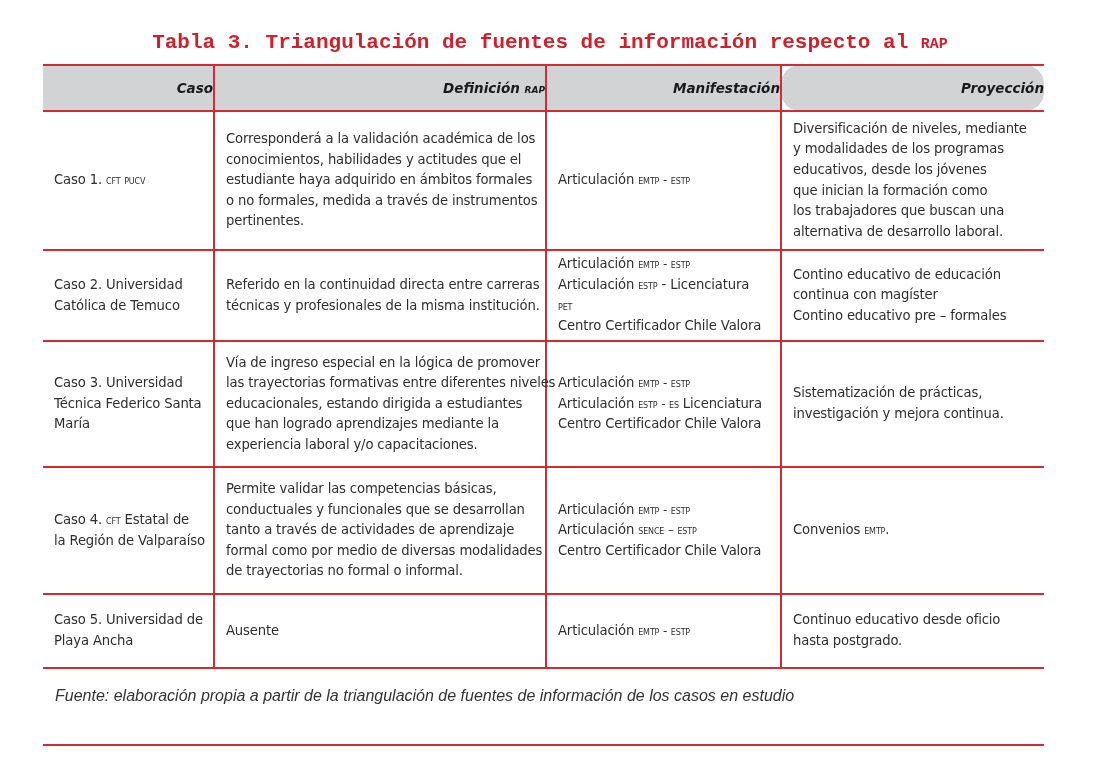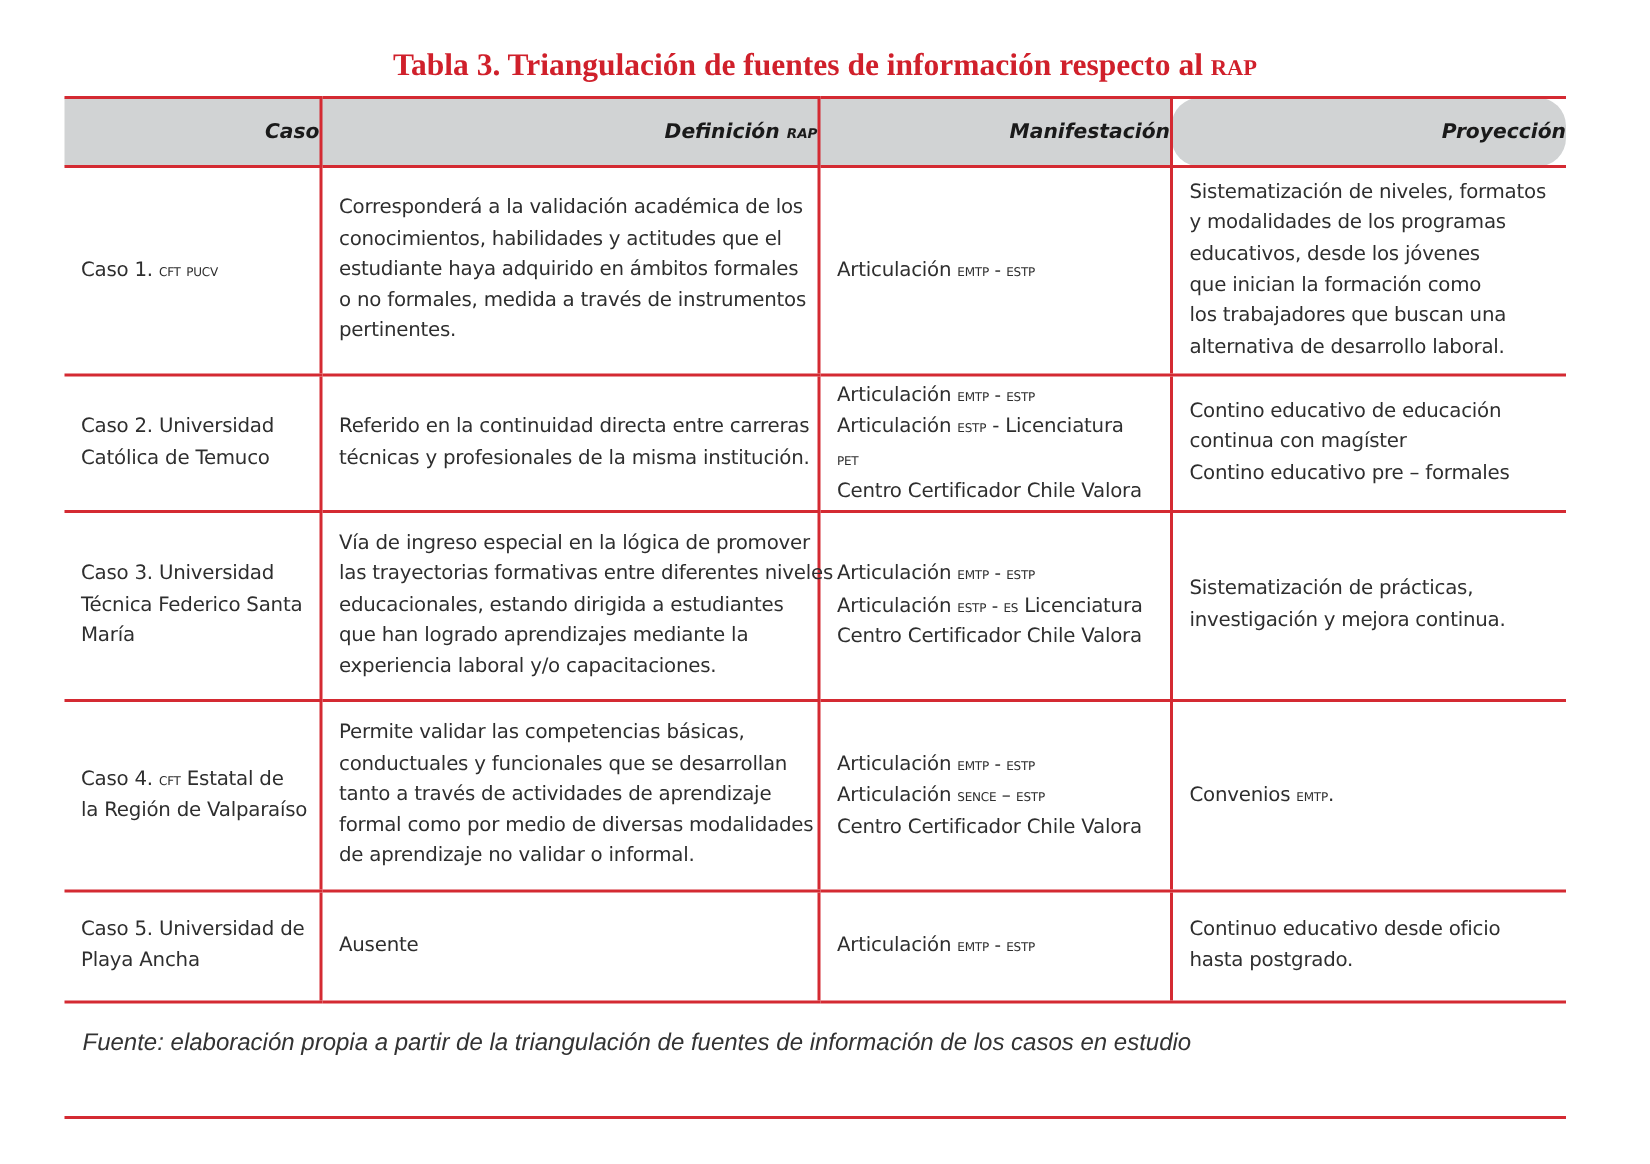--- a/index.html
+++ b/index.html
@@ -1,19 +1,19 @@
 <!DOCTYPE html>
 <html><head>
   <meta charset="utf-8">
   <style>
     html, body { margin: 0; padding: 0; background: #ffffff; }
     body { width: 1100px; height: 776px; position: relative; overflow: hidden;
            font-family: "DejaVu Sans", sans-serif; color: #2b2b2b; }
     .title { position: absolute; top: 30px; left: 0; width: 1100px; text-align: center;
-             font-family: Liberation Serif, serif; font-weight: bold; font-size: 21px;
+             font-family: Liberation Mono, monospace; font-weight: bold; font-size: 21px;
              color: #d0202b; letter-spacing: 0px; }
     .sc { font-variant: small-caps; text-transform: lowercase; }
     .title .sc { font-size: 22px; }
     table { position: absolute; top: 64px; left: 43px; width: 1001px; border-collapse: collapse;
             table-layout: fixed; }
     th, td { border-top: 2px solid #d42a32; border-bottom: 2px solid #d42a32; }
     th + th, td + td { border-left: 2px solid #d42a32; }
     th { background: #d1d3d4; height: 44px; font-family: "DejaVu Sans", sans-serif;
          font-style: italic; font-weight: bold; font-size: 13.5px; color: #1a1a1a; text-align: right;
          padding: 0; }
@@ -58,21 +58,21 @@
           <span class="line">Corresponderá a la validación académica de los</span>
           <span class="line">conocimientos, habilidades y actitudes que el</span>
           <span class="line">estudiante haya adquirido en ámbitos formales</span>
           <span class="line">o no formales, medida a través de instrumentos</span>
           <span class="line">pertinentes.</span>
         </td>
         <td>
           <span class="line"><span>Articulación </span><span class="sc">EMTP - ESTP</span></span>
         </td>
         <td>
-          <span class="line">Sistematización de niveles, formatos</span>
+          <span class="line">Diversificación de niveles, mediante</span>
           <span class="line">y modalidades de los programas</span>
           <span class="line">educativos, desde los jóvenes</span>
           <span class="line">que inician la formación como</span>
           <span class="line">los trabajadores que buscan una</span>
           <span class="line">alternativa de desarrollo laboral.</span>
         </td>
       </tr>
       <tr class="r2">
         <td>
           <span class="line"><span>Caso 2. Universidad</span></span>
@@ -120,21 +120,21 @@
       <tr class="r4">
         <td>
           <span class="line"><span>Caso 4. </span><span class="sc">CFT</span><span> Estatal de</span></span>
           <span class="line"><span>la Región de Valparaíso</span></span>
         </td>
         <td>
           <span class="line">Permite validar las competencias básicas,</span>
           <span class="line">conductuales y funcionales que se desarrollan</span>
           <span class="line">tanto a través de actividades de aprendizaje</span>
           <span class="line">formal como por medio de diversas modalidades</span>
-          <span class="line">de aprendizaje no validar o informal.</span>
+          <span class="line">de trayectorias no formal o informal.</span>
         </td>
         <td>
           <span class="line"><span>Articulación </span><span class="sc">EMTP - ESTP</span></span>
           <span class="line"><span>Articulación </span><span class="sc">SENCE – ESTP</span></span>
           <span class="line"><span>Centro Certificador Chile Valora</span></span>
         </td>
         <td>
           <span class="line"><span>Convenios </span><span class="sc">EMTP</span><span>.</span></span>
         </td>
       </tr>

